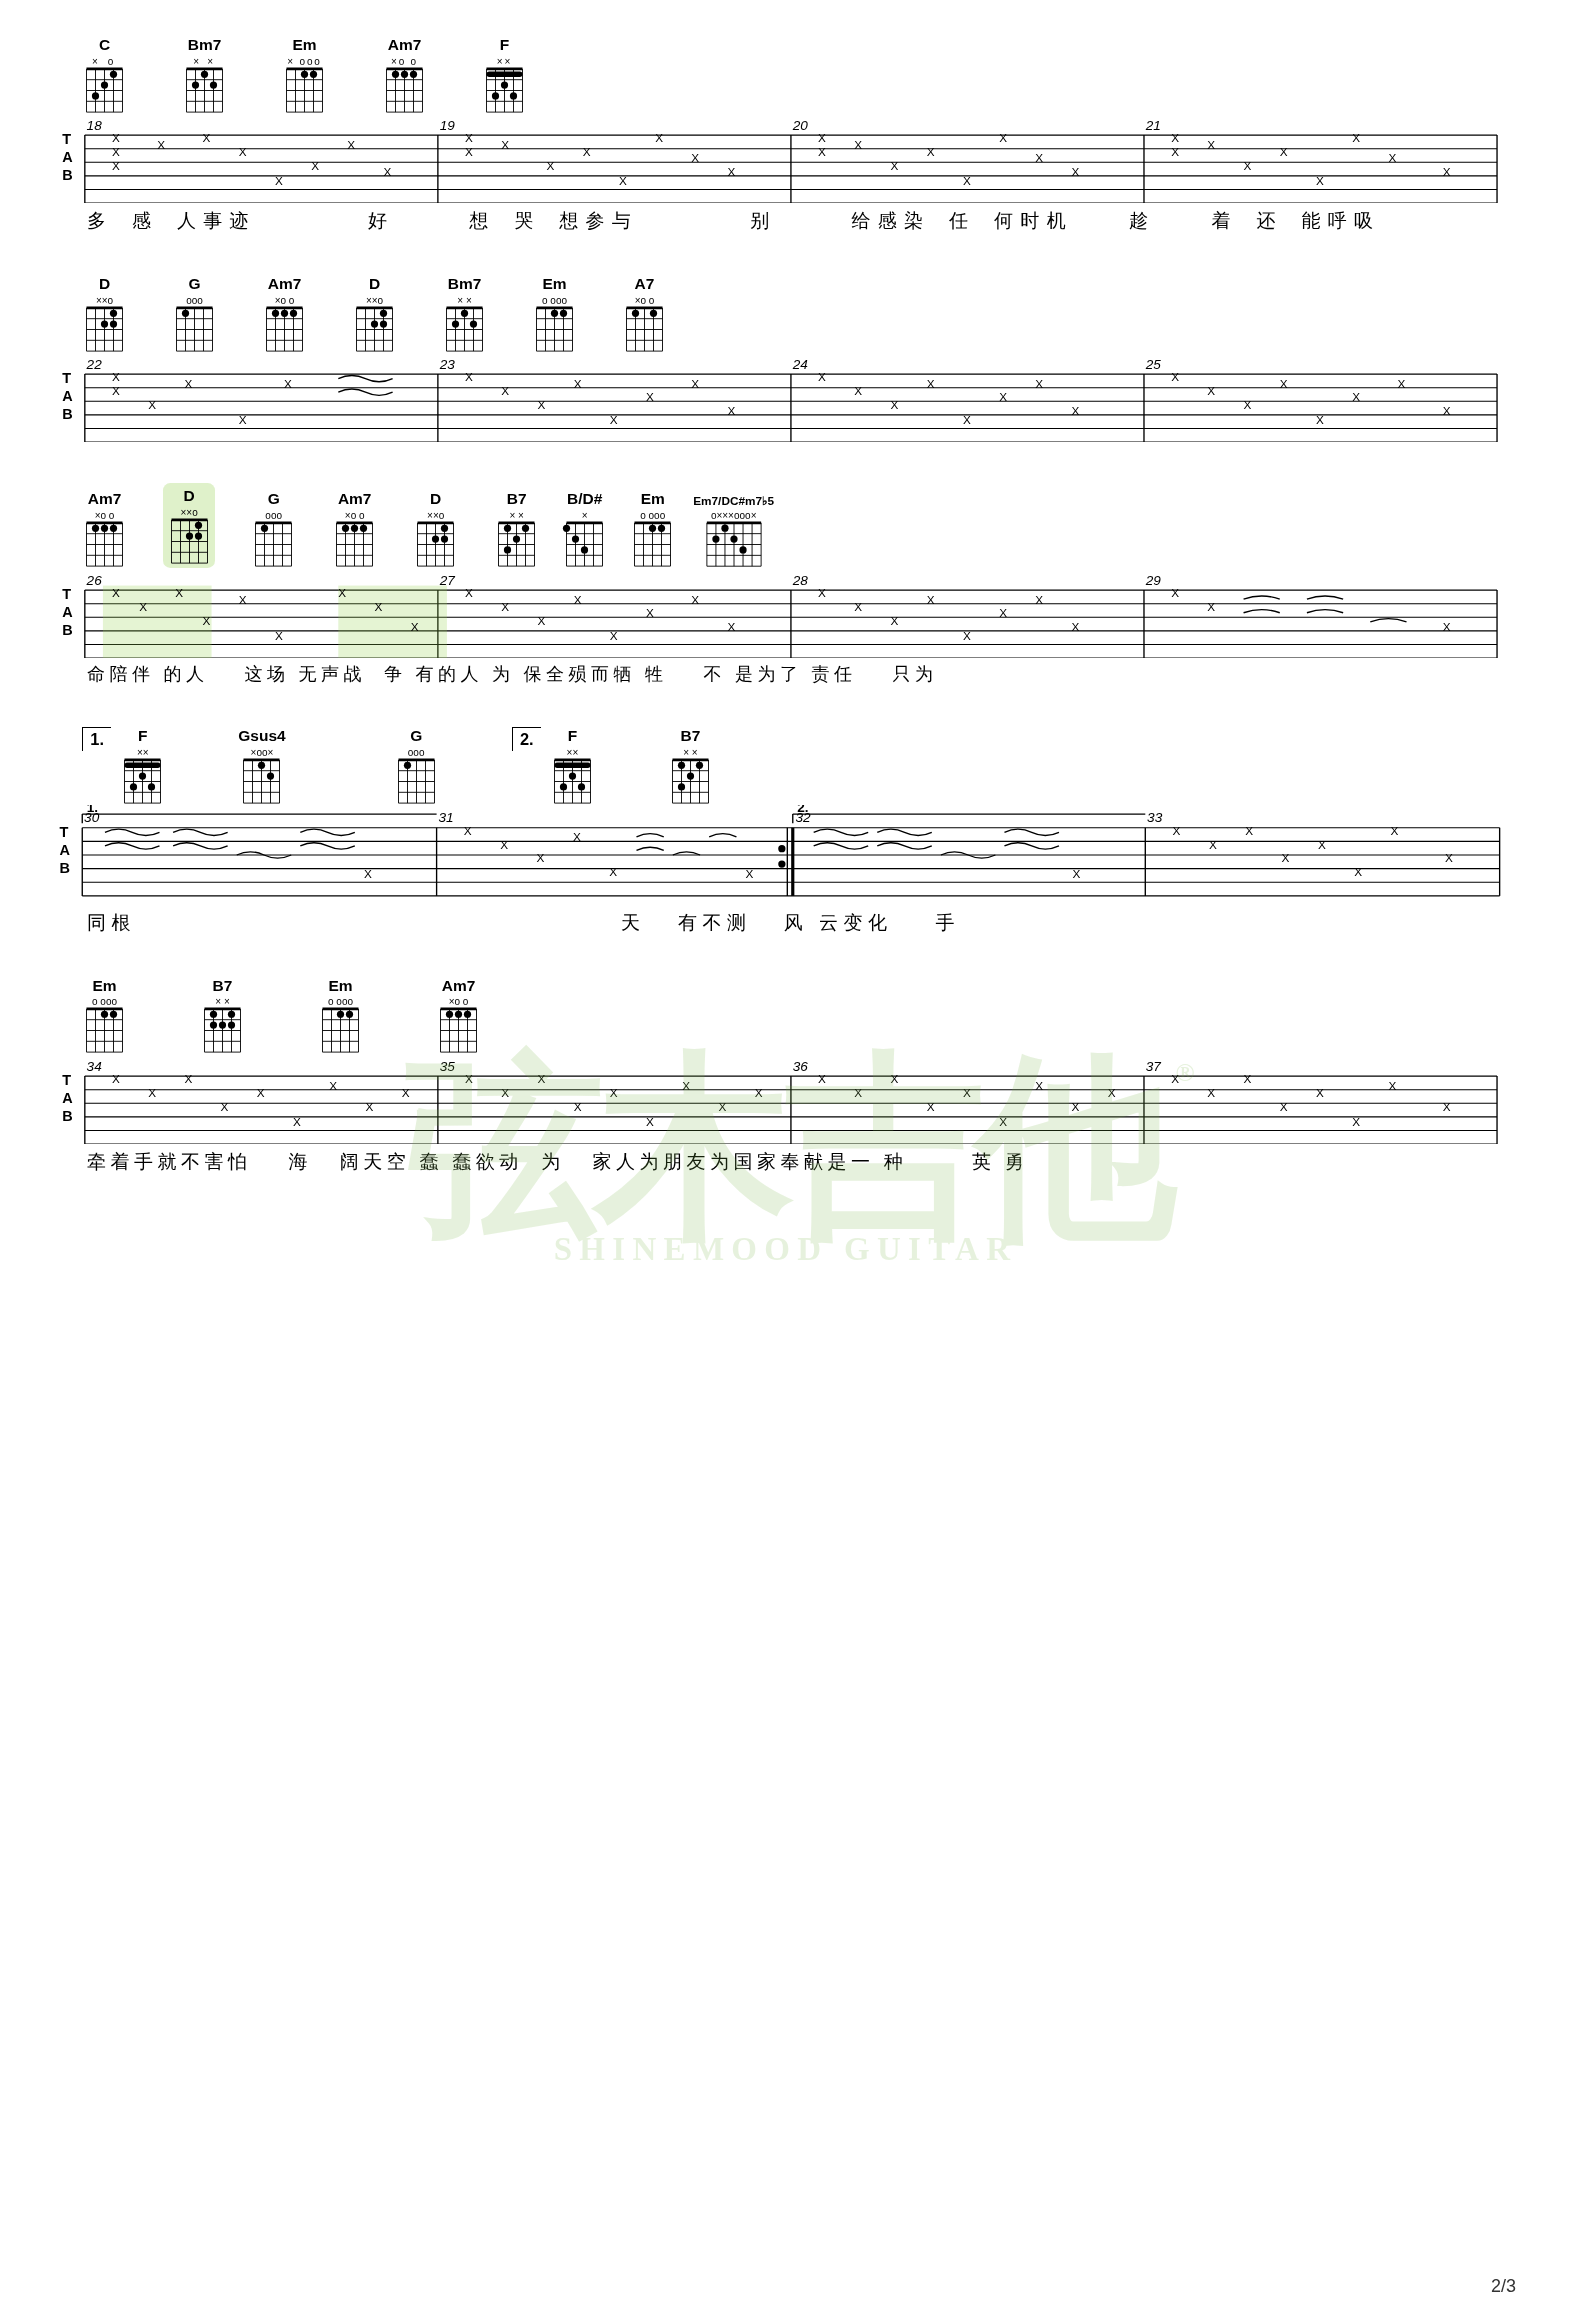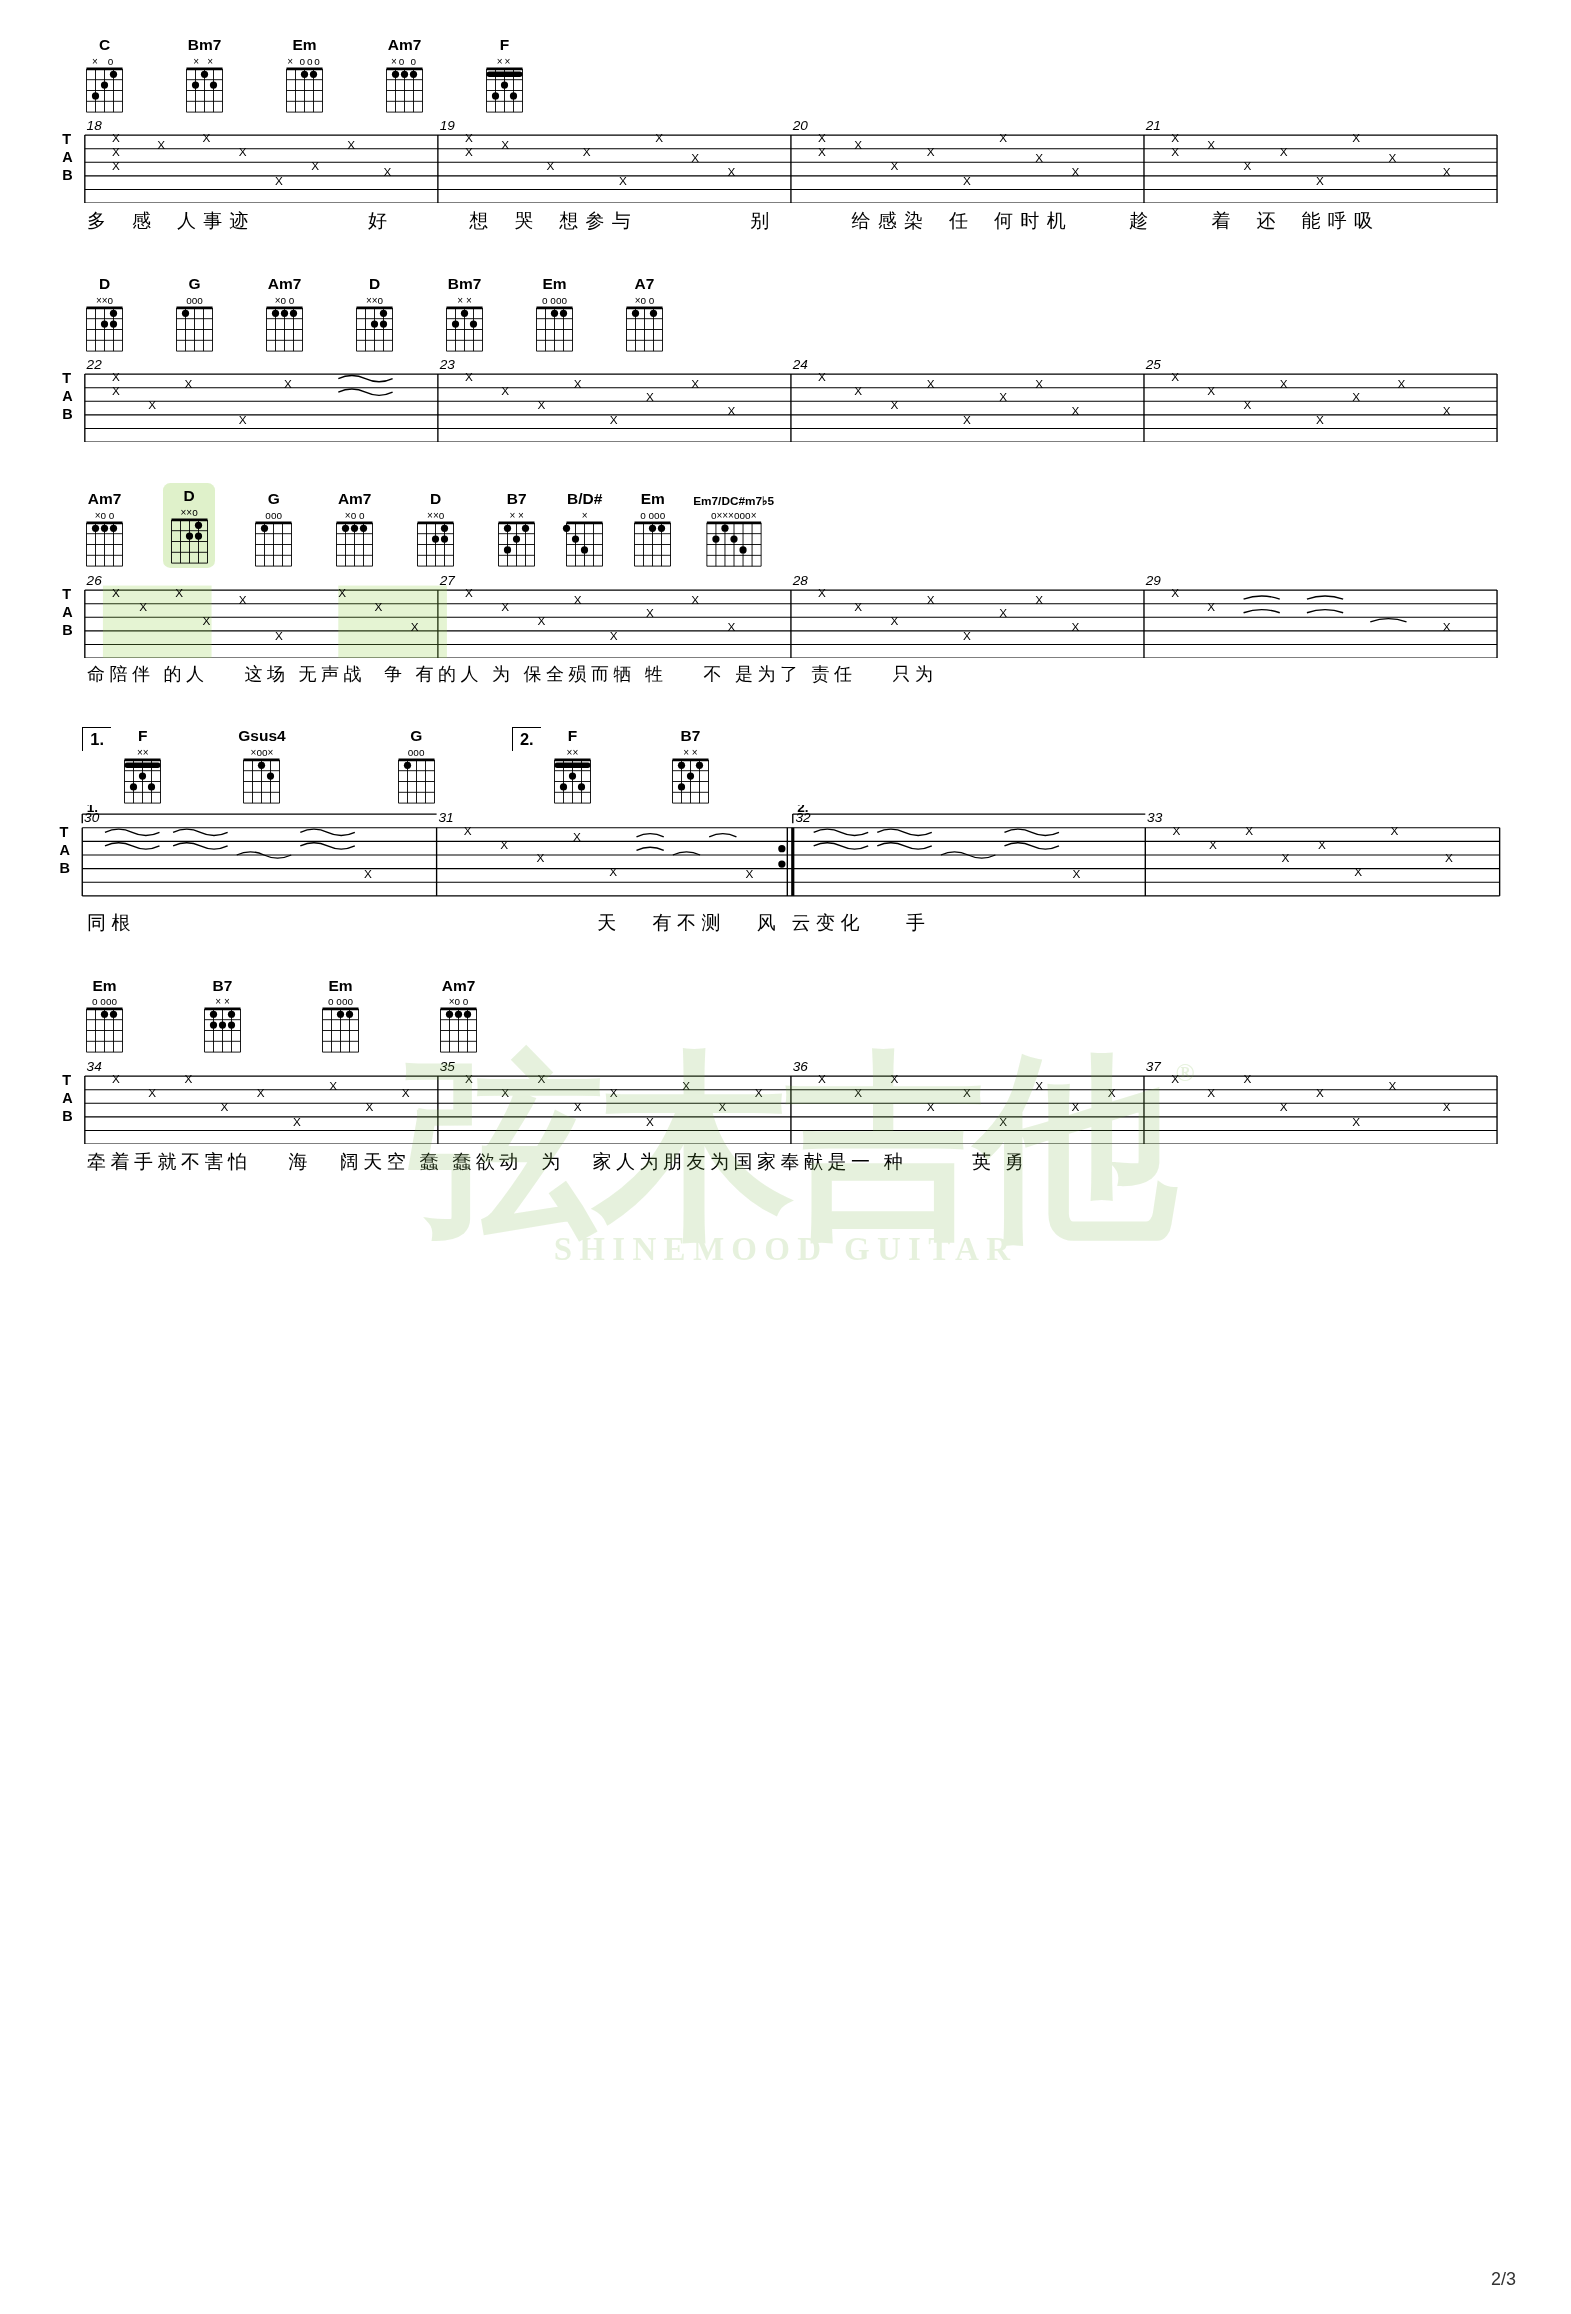--- a/index.html
+++ b/index.html
@@ -46,21 +46,21 @@
       font-size: 33px;
       font-weight: 700;
       color: #7ab648;
       letter-spacing: 7.3px;
       margin-top: -18px;
     }
 
     
     .page-number {
       position: absolute;
-      bottom: 25px;
+      bottom: 18px;
       right: 55px;
       font-size: 18px;
       font-family: Arial, sans-serif;
       color: #333;
     }
 
     
     .tab-staff {
       width: 100%;
       display: block;
@@ -892,21 +892,21 @@
       <text x="1230" y="33" font-size="13" font-family="Arial">X</text>
       <text x="1270" y="48" font-size="13" font-family="Arial">X</text>
       <text x="1310" y="33" font-size="13" font-family="Arial">X</text>
       <text x="1350" y="63" font-size="13" font-family="Arial">X</text>
       <text x="1390" y="48" font-size="13" font-family="Arial">X</text>
       <text x="1430" y="78" font-size="13" font-family="Arial">X</text>
       <text x="1470" y="33" font-size="13" font-family="Arial">X</text>
       <text x="1530" y="63" font-size="13" font-family="Arial">X</text>
     </svg>
 
-    <div style="font-size:19px; font-family:Liberation Serif, serif; padding-left:32px; margin-top:4.5px; letter-spacing:5.5px;">
+    <div style="font-size:19px; font-family:Liberation Sans, sans-serif; padding-left:32px; margin-top:4.5px; letter-spacing:5.5px;">
       同根&nbsp;&nbsp;&nbsp;&nbsp;&nbsp;&nbsp;&nbsp;&nbsp;&nbsp;&nbsp;&nbsp;&nbsp;&nbsp;&nbsp;&nbsp;&nbsp;&nbsp;&nbsp;&nbsp;&nbsp;&nbsp;&nbsp;&nbsp;&nbsp;&nbsp;&nbsp;&nbsp;&nbsp;&nbsp;&nbsp;&nbsp;&nbsp;&nbsp;&nbsp;&nbsp;&nbsp;&nbsp;&nbsp;&nbsp;&nbsp;&nbsp;&nbsp;&nbsp;&nbsp;&nbsp;天&nbsp;&nbsp;&nbsp;有不测&nbsp;&nbsp;&nbsp;风 云变化&nbsp;&nbsp;&nbsp;&nbsp;手
     </div>
   </div>
 
   <div class="section-block">
     <div style="display:flex; flex-direction:row; align-items:flex-end; margin-bottom:3.6px; margin-left:27px;">
 
       <div class="chord-diag-wrap" style="margin-right:73px;">
         <div style="font-size:15.5px; font-family:Arial,sans-serif; font-weight:bold; margin-bottom:1.8px;">Em</div>
         <div style="font-size:10px; font-family:Arial,sans-serif;">o ooo</div>

